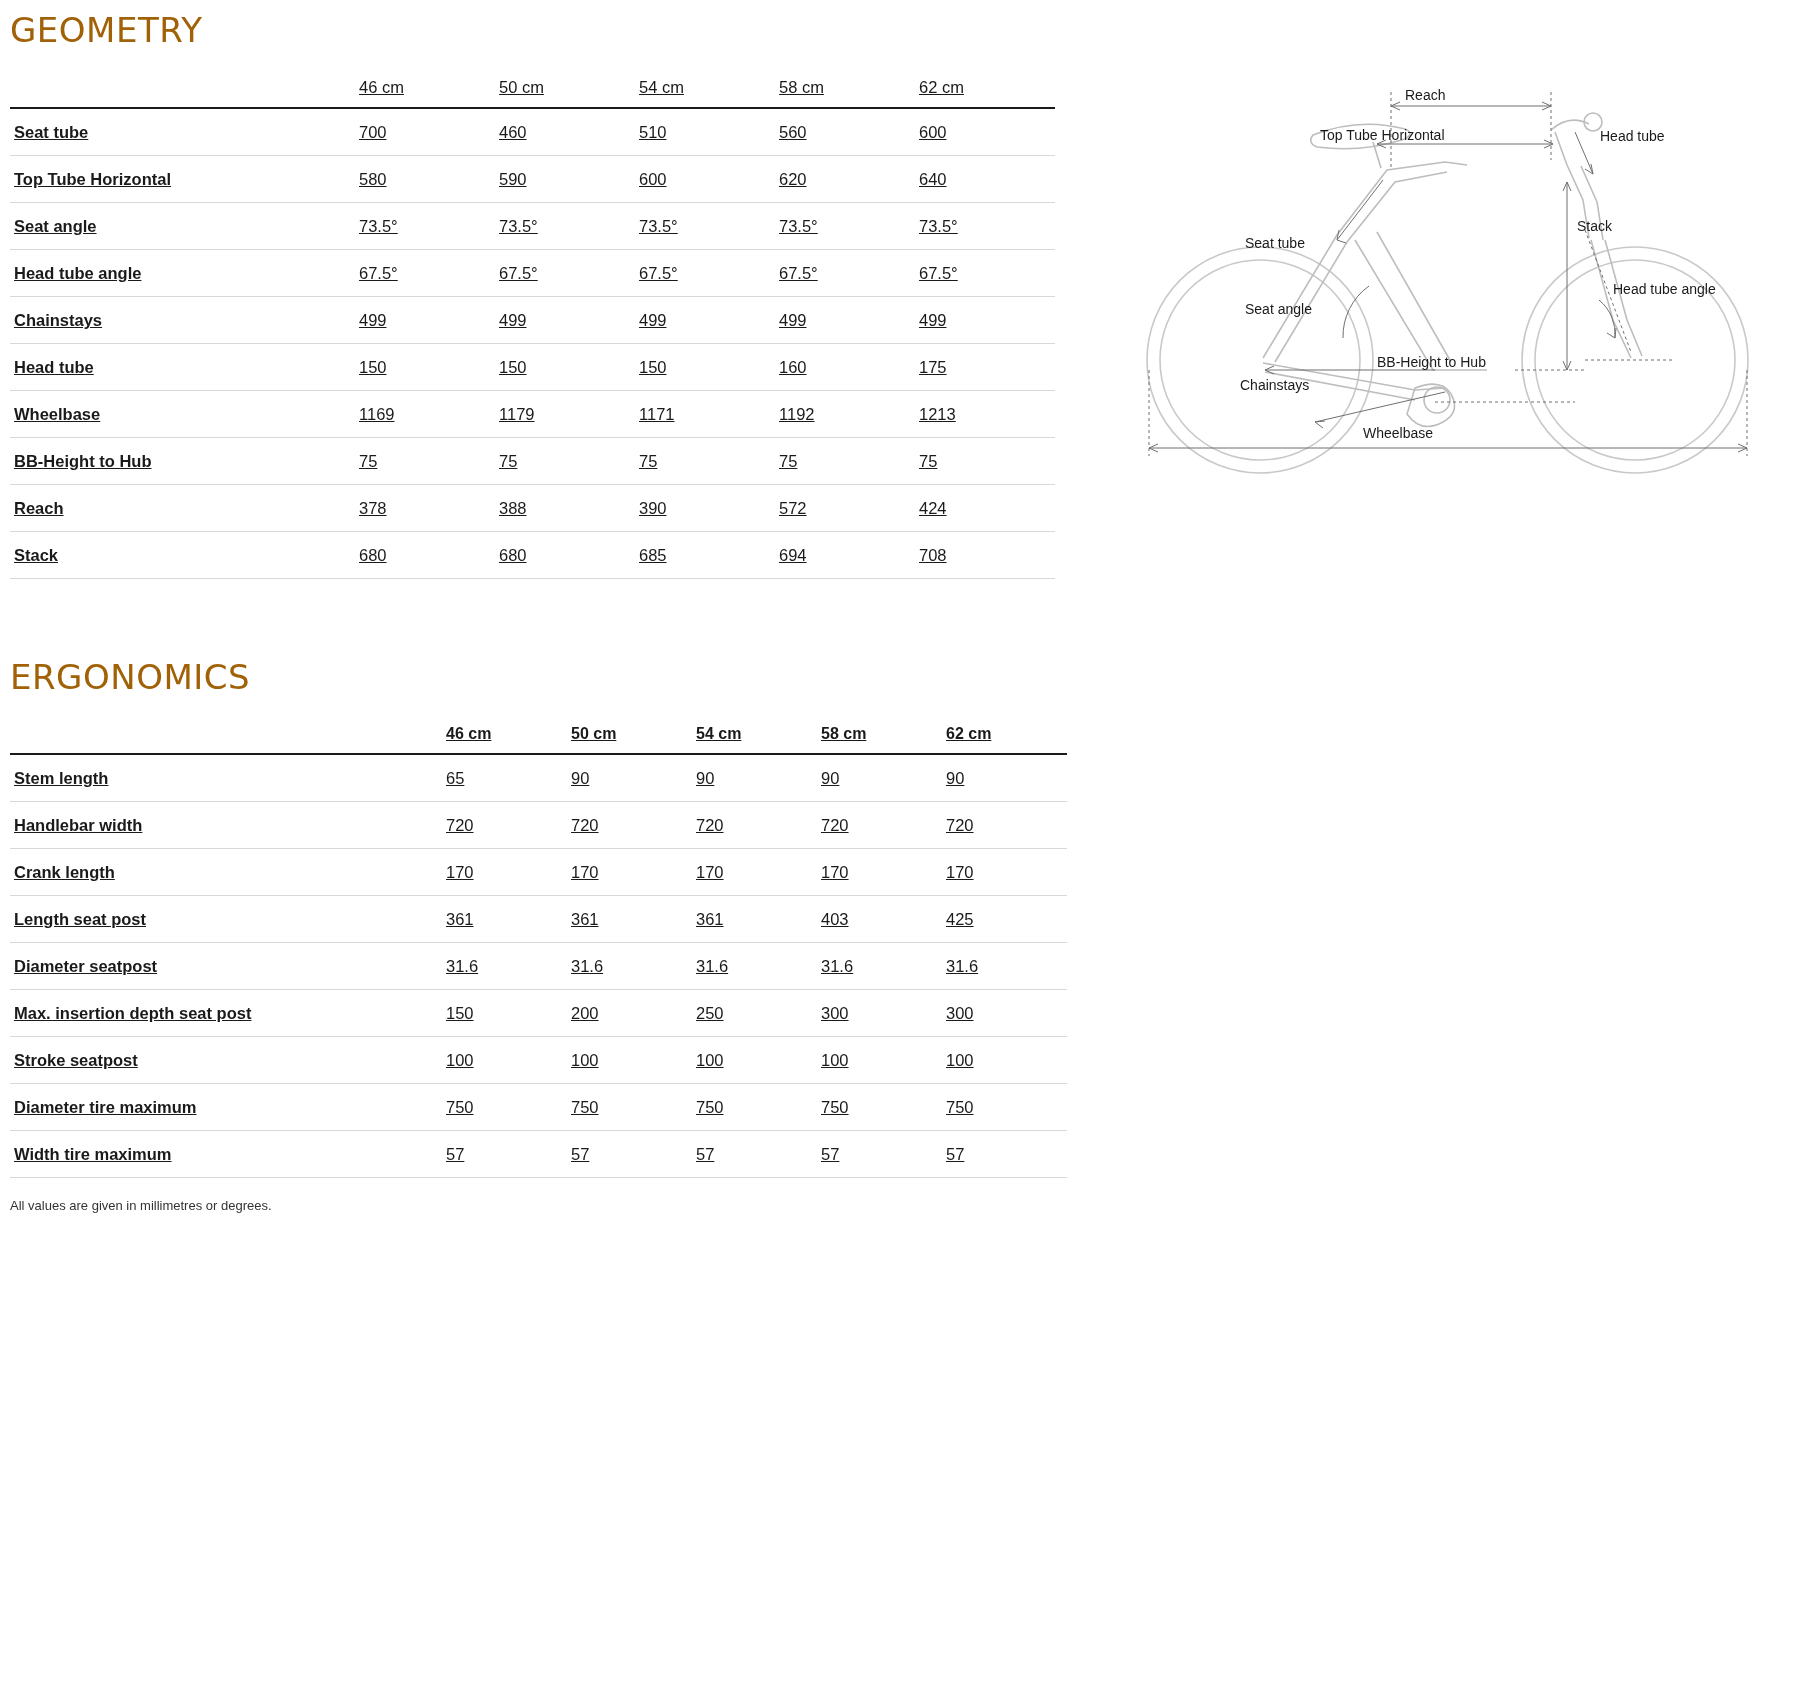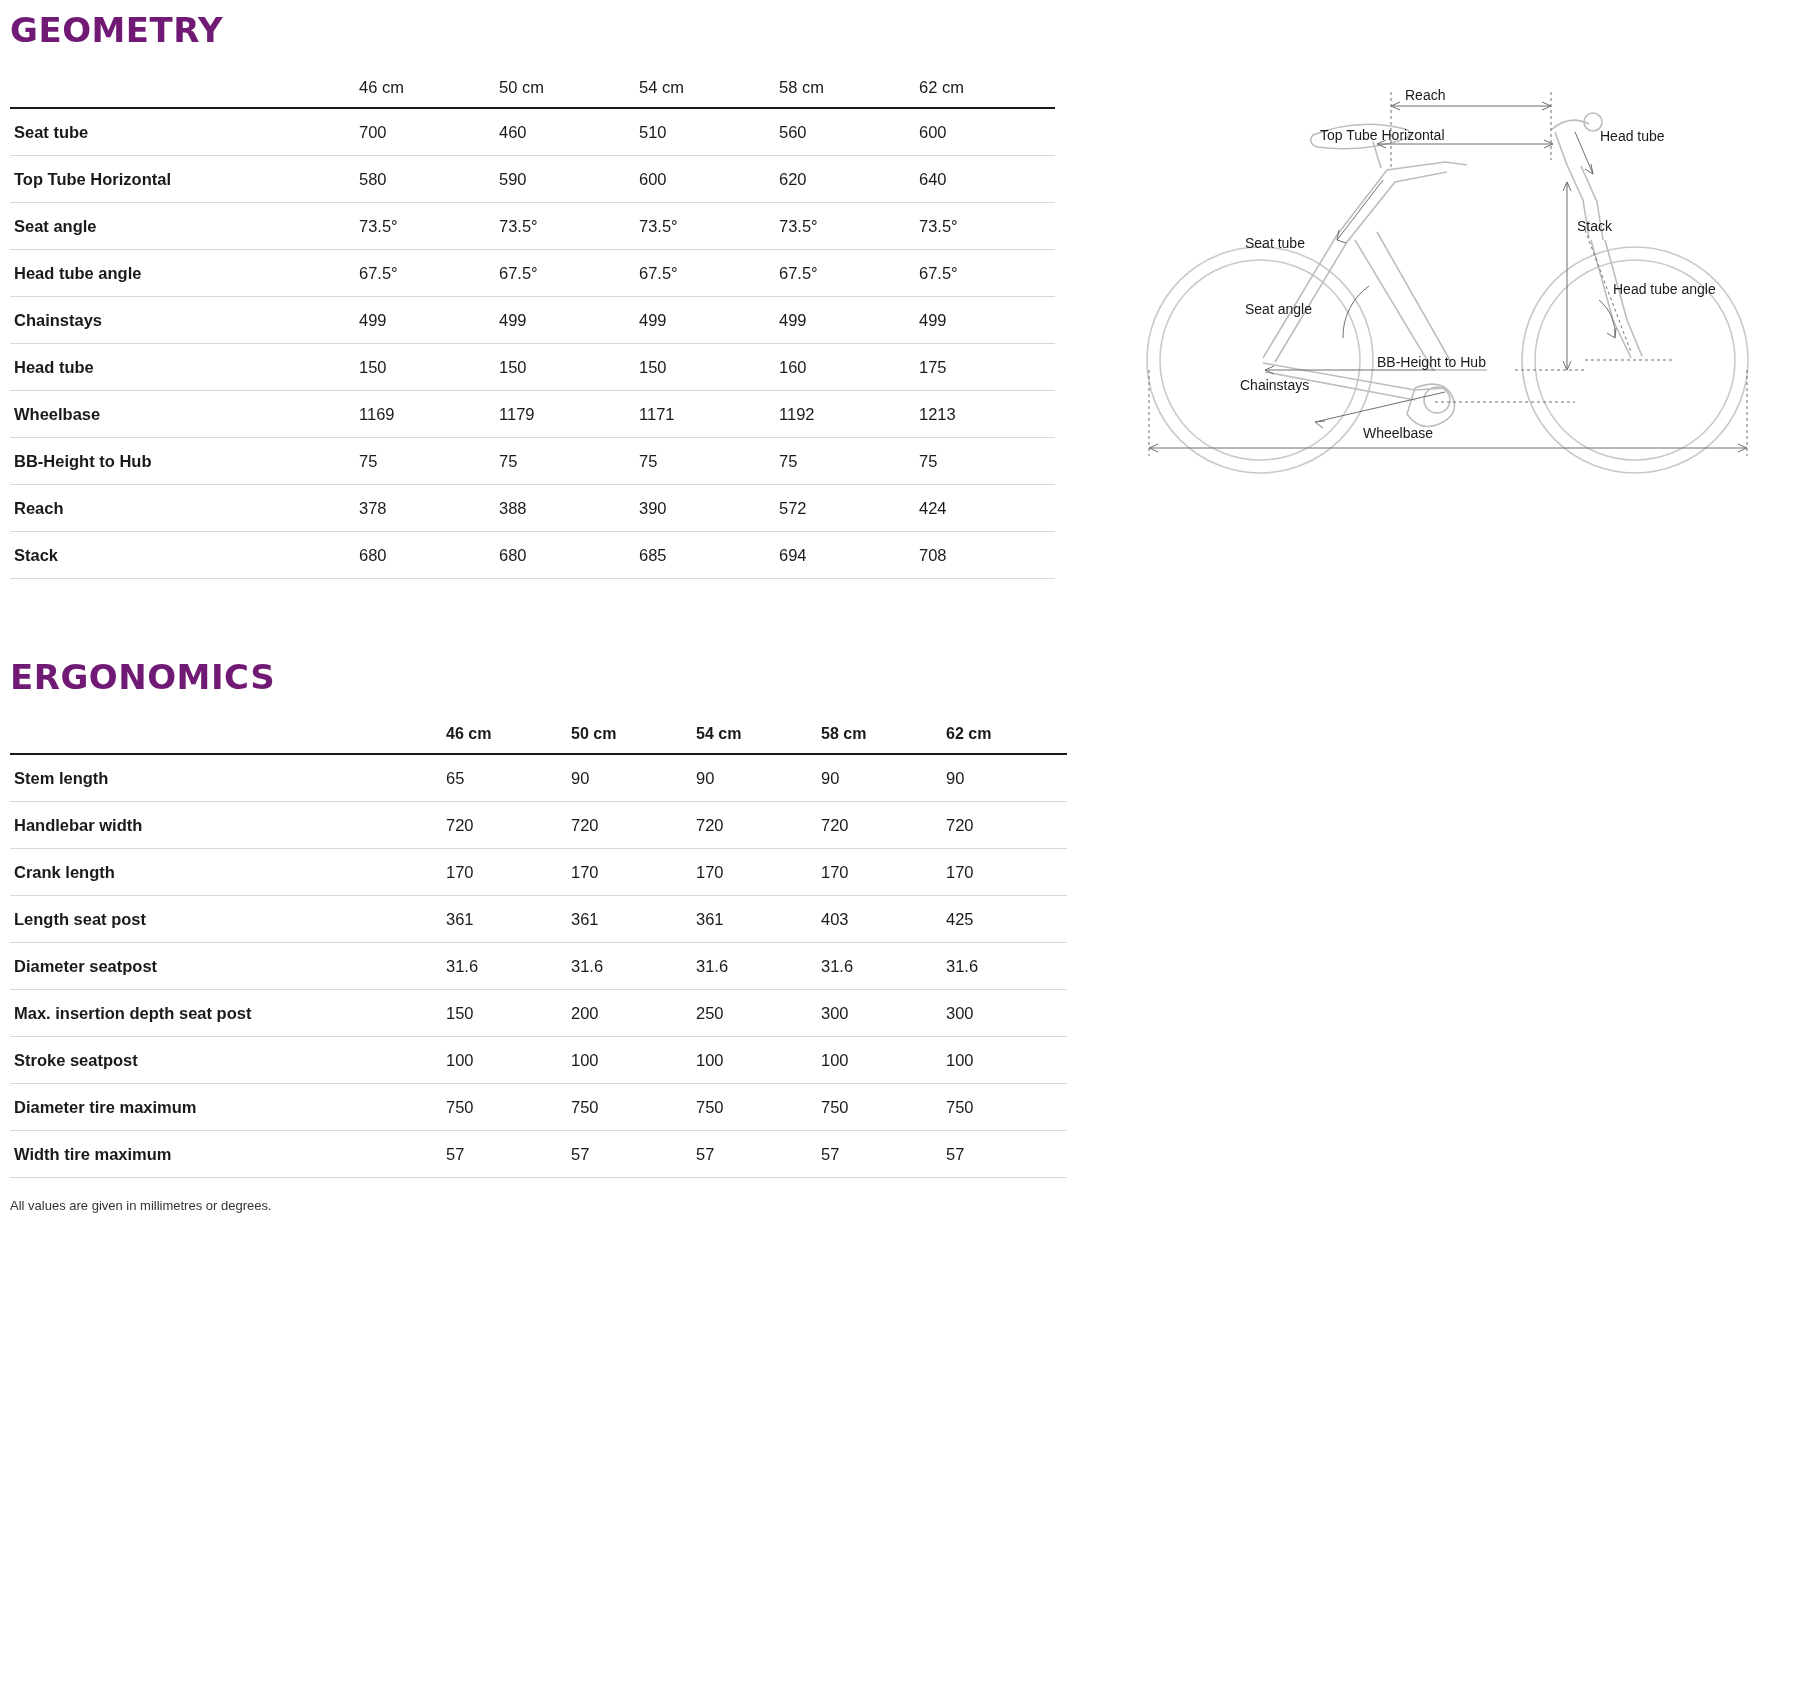--- a/index.html
+++ b/index.html
@@ -12,34 +12,35 @@
   }
   .page {
     width: 1812px;
     min-height: 1692px;
     position: relative;
     padding: 0 10px;
   }
   h1.section-title {
     font-family: "DejaVu Sans", sans-serif;
     font-size: 34px;
-    font-weight: bold;
+    font-weight: normal;
     letter-spacing: 0.5px;
     margin: 4px 0 0 0;
     padding: 0;
-    color: #701a75;
+    color: #a16207;
   }
   #geometry-title { margin-top: 10px; }
   .tables-col {
     width: 1060px;
   }
   table.spec {
     border-collapse: collapse;
     width: 1045px;
     table-layout: fixed;
+    text-decoration: underline;
   }
   table.spec th, table.spec td {
     text-align: left;
     font-size: 16.5px;
     padding: 14px 4px 13px 4px;
     border-bottom: 1px solid #d8d8d8;
     vertical-align: middle;
     color: #1a1a1a;
   }
   table.spec thead th {

